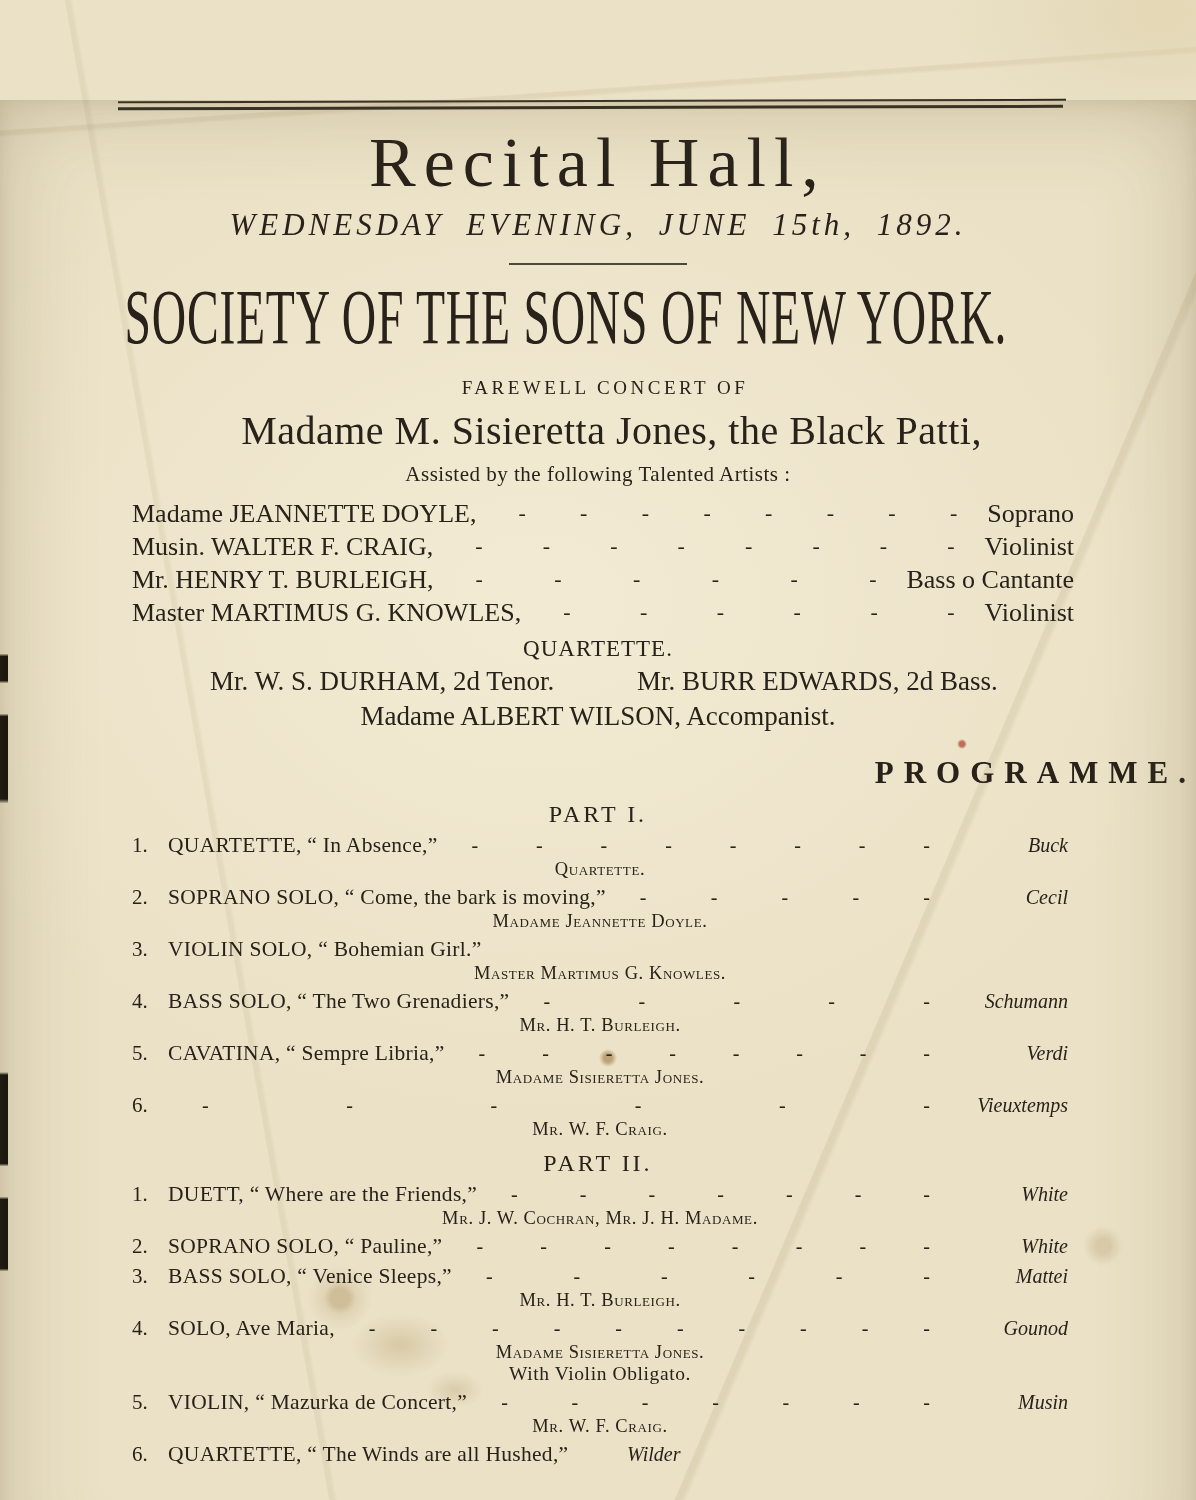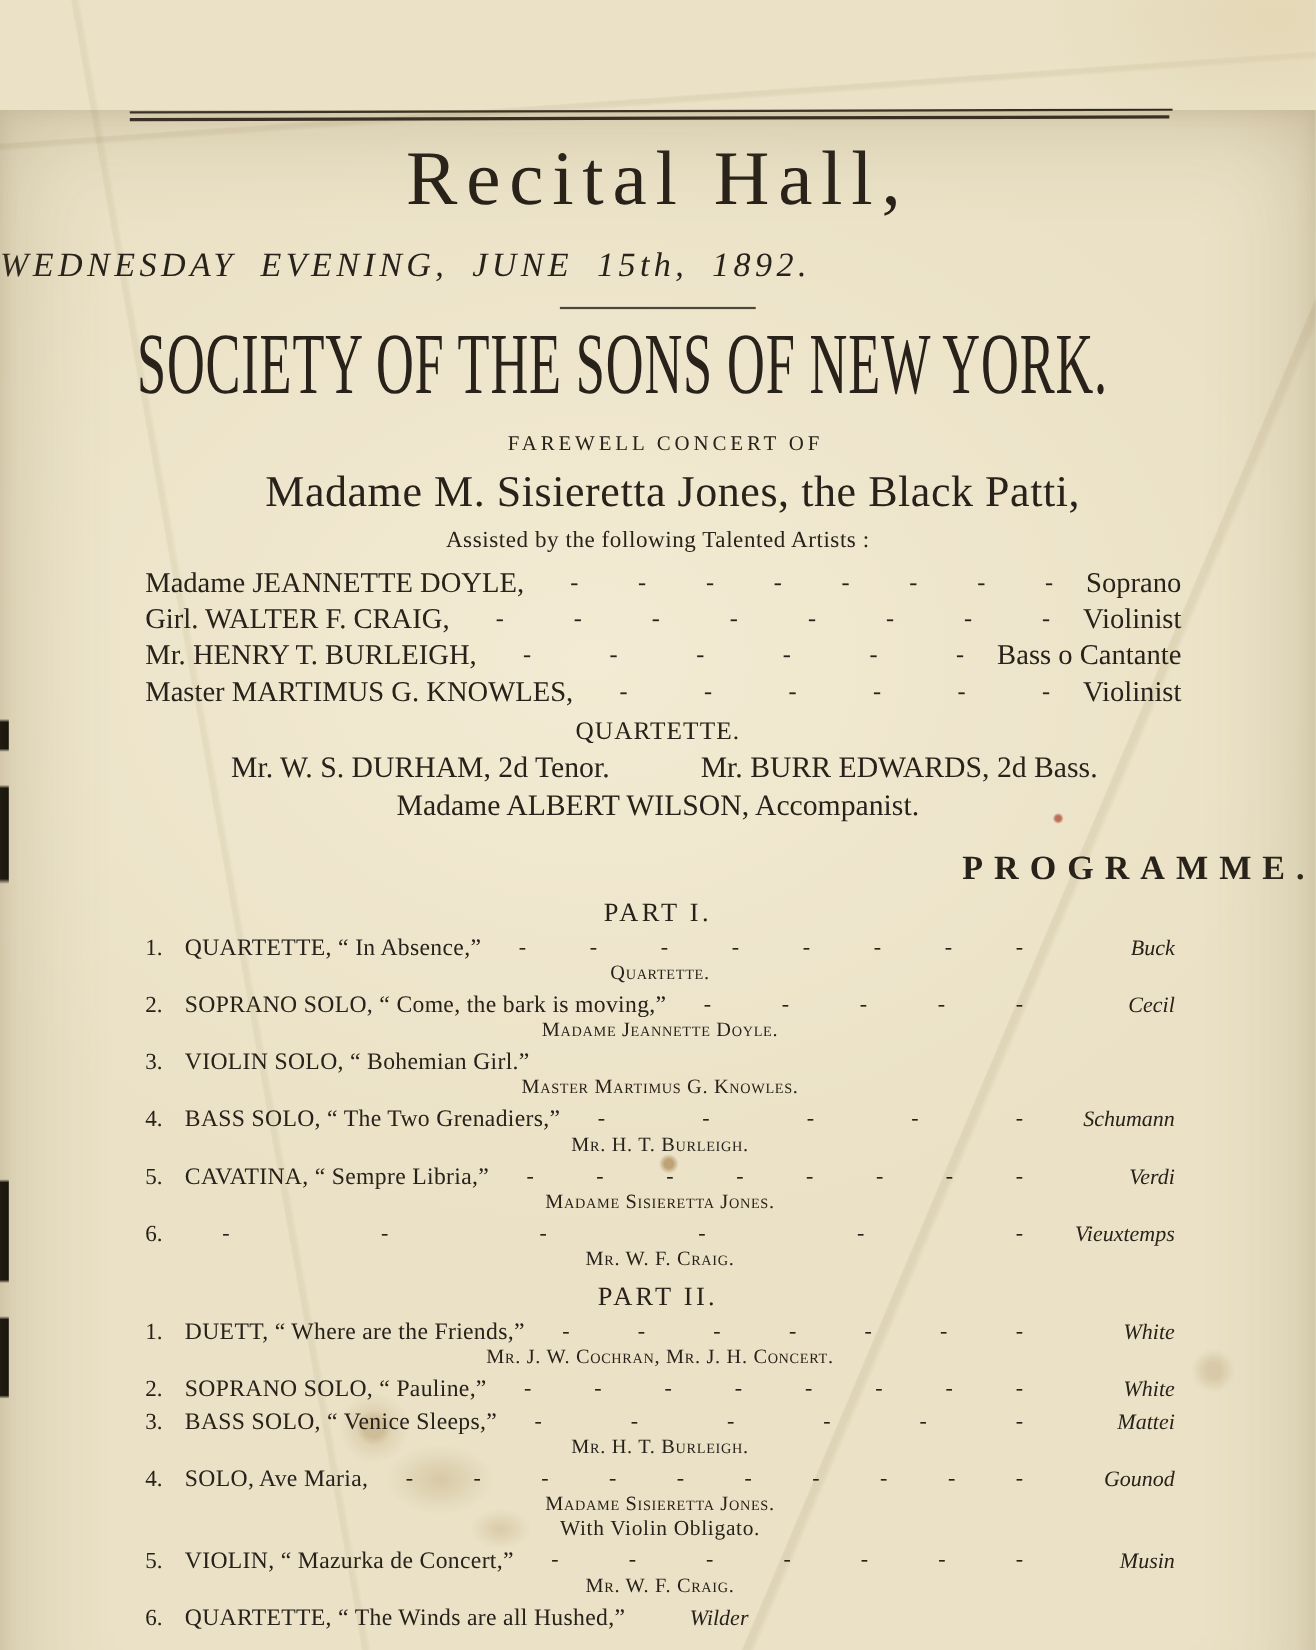--- a/index.html
+++ b/index.html
@@ -28,21 +28,21 @@
     background:linear-gradient(to bottom,
       rgba(0,0,0,0) 0 36.9%, #0c0b08 37.1% 38.7%, rgba(0,0,0,0) 38.9% 40.9%,
       #0c0b08 41.1% 46.6%, rgba(0,0,0,0) 46.9% 64.8%,
       #0c0b08 65% 70.9%, rgba(0,0,0,0) 71.1% 73.1%,
       #0c0b08 73.3% 77.9%, rgba(0,0,0,0) 78.1% 94.1%,
       #0c0b08 94.3% 100%);}
   .rules{margin:100px 130px 0 118px; transform:rotate(-.15deg);}
   .rules .r1{height:2px;background:#2f2a21;}
   .rules .r2{height:3px;background:#2f2a21;margin-top:4px;margin-right:3px;}
   .venue{text-align:center;font-size:70px;letter-spacing:8px;line-height:1.25;margin-top:10px;}
-  .dateline{text-align:left;font-style:italic;font-size:31px;letter-spacing:4px;word-spacing:10px;margin-top:16px;}
+  .dateline{text-align:center;font-style:italic;font-size:31px;letter-spacing:4px;word-spacing:10px;margin-top:0;}
   .hr-short{width:178px;height:2px;background:#4d473a;margin:20px auto 4px auto;}
   .society-wrap{text-align:left;margin-top:4px;height:96px;line-height:96px;white-space:nowrap;}
   .society{display:inline-block;font-size:61px;letter-spacing:1px;transform:scale(.78,1.3);transform-origin:center;}
   .farewell{text-align:center;font-size:19px;letter-spacing:3.5px;margin-top:12px;padding-left:14px;}
   .headliner{text-align:center;font-size:40px;letter-spacing:.5px;margin-top:8px;line-height:1.2;padding-left:27px;}
   .assisted{text-align:center;font-size:21px;letter-spacing:.5px;margin-top:7px;}
   .artists{margin:10px 122px 0 132px;}
   .artist-row{display:flex;align-items:baseline;font-size:26px;line-height:33px;}
   .artist-name{white-space:nowrap;}
   .leader{flex:1;overflow:hidden;align-self:center;font-size:22px;line-height:20px;height:20px;
@@ -87,21 +87,21 @@
   <div class="headliner">Madame M. Sisieretta Jones, the Black Patti,</div>
   <div class="assisted">Assisted by the following Talented Artists :</div>
 
   <div class="artists">
     <div class="artist-row">
       <span class="artist-name">Madame JEANNETTE DOYLE,</span>
       <span class="leader">- - - - - - - -</span>
       <span class="artist-role">Soprano</span>
     </div>
     <div class="artist-row">
-      <span class="artist-name">Girl. WALTER F. CRAIG,</span>
+      <span class="artist-name">Musin. WALTER F. CRAIG,</span>
       <span class="leader">- - - - - - - -</span>
       <span class="artist-role">Violinist</span>
     </div>
     <div class="artist-row">
       <span class="artist-name">Mr. HENRY T. BURLEIGH,</span>
       <span class="leader">- - - - - -</span>
       <span class="artist-role">Bass o Cantante</span>
     </div>
     <div class="artist-row">
       <span class="artist-name">Master MARTIMUS G. KNOWLES,</span>
@@ -187,21 +187,21 @@
   <div class="part-title">PART II.</div>
   <div class="items">
 
     <div class="prog-item">
       <div class="item-row">
         <span class="item-num">1.</span>
         <span class="item-title">DUETT, “ Where are the Friends,”</span>
         <span class="item-leader">- - - - - - -</span>
         <span class="item-composer">White</span>
       </div>
-      <div class="performer">Mr. J. W. Cochran, Mr. J. H. Concert.</div>
+      <div class="performer">Mr. J. W. Cochran, Mr. J. H. Madame.</div>
     </div>
 
     <div class="prog-item">
       <div class="item-row">
         <span class="item-num">2.</span>
         <span class="item-title">SOPRANO SOLO, “ Pauline,”</span>
         <span class="item-leader">- - - - - - - -</span>
         <span class="item-composer">White</span>
       </div>
     </div>

